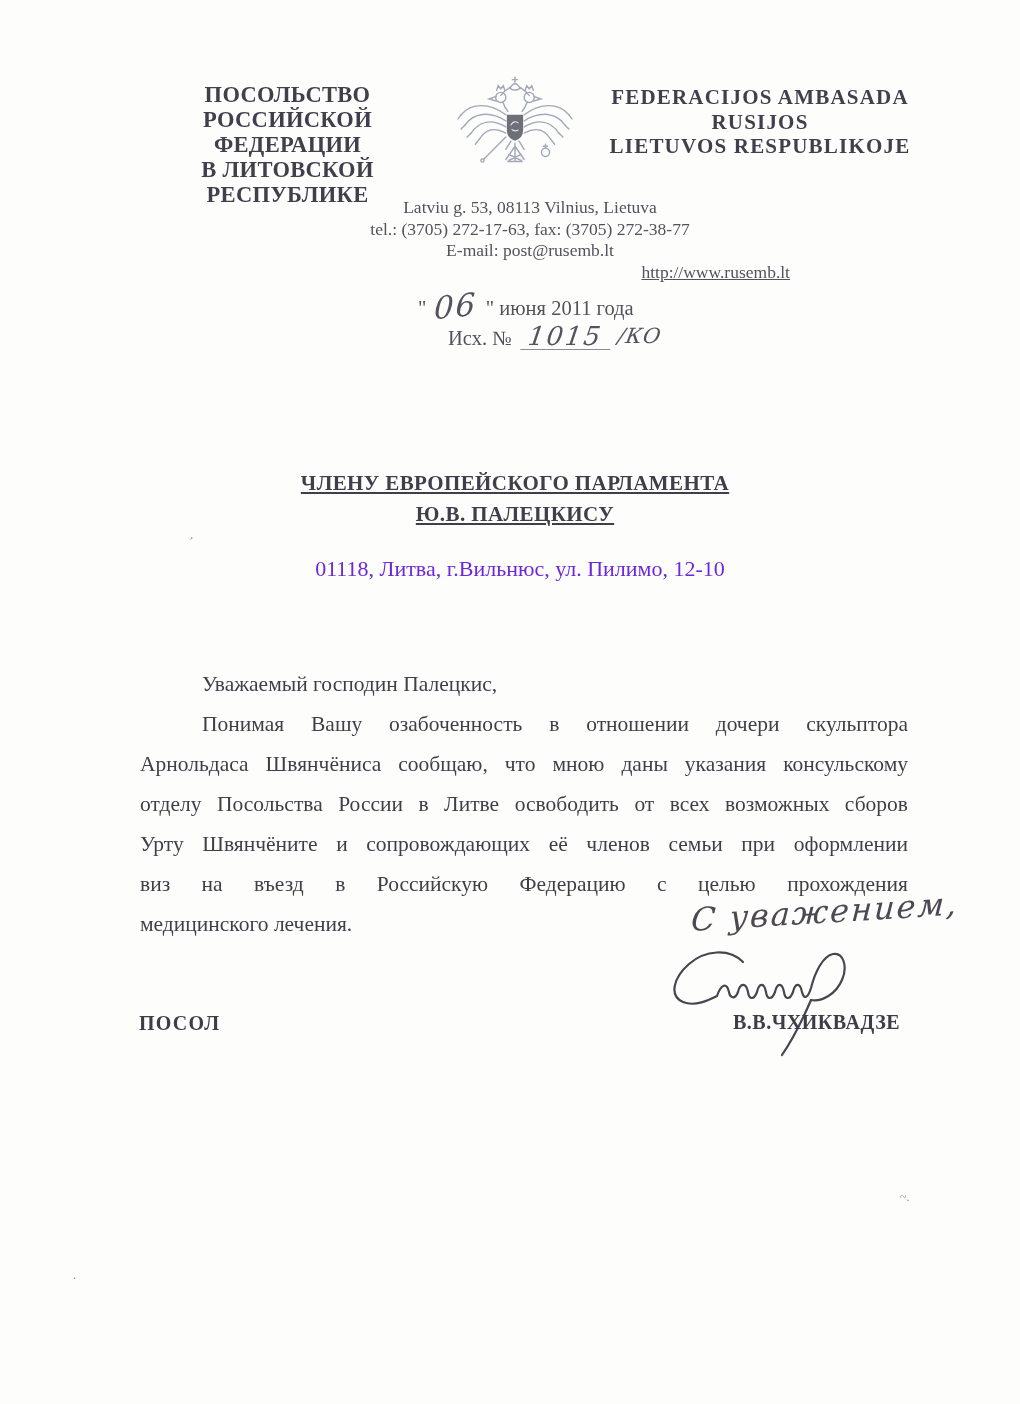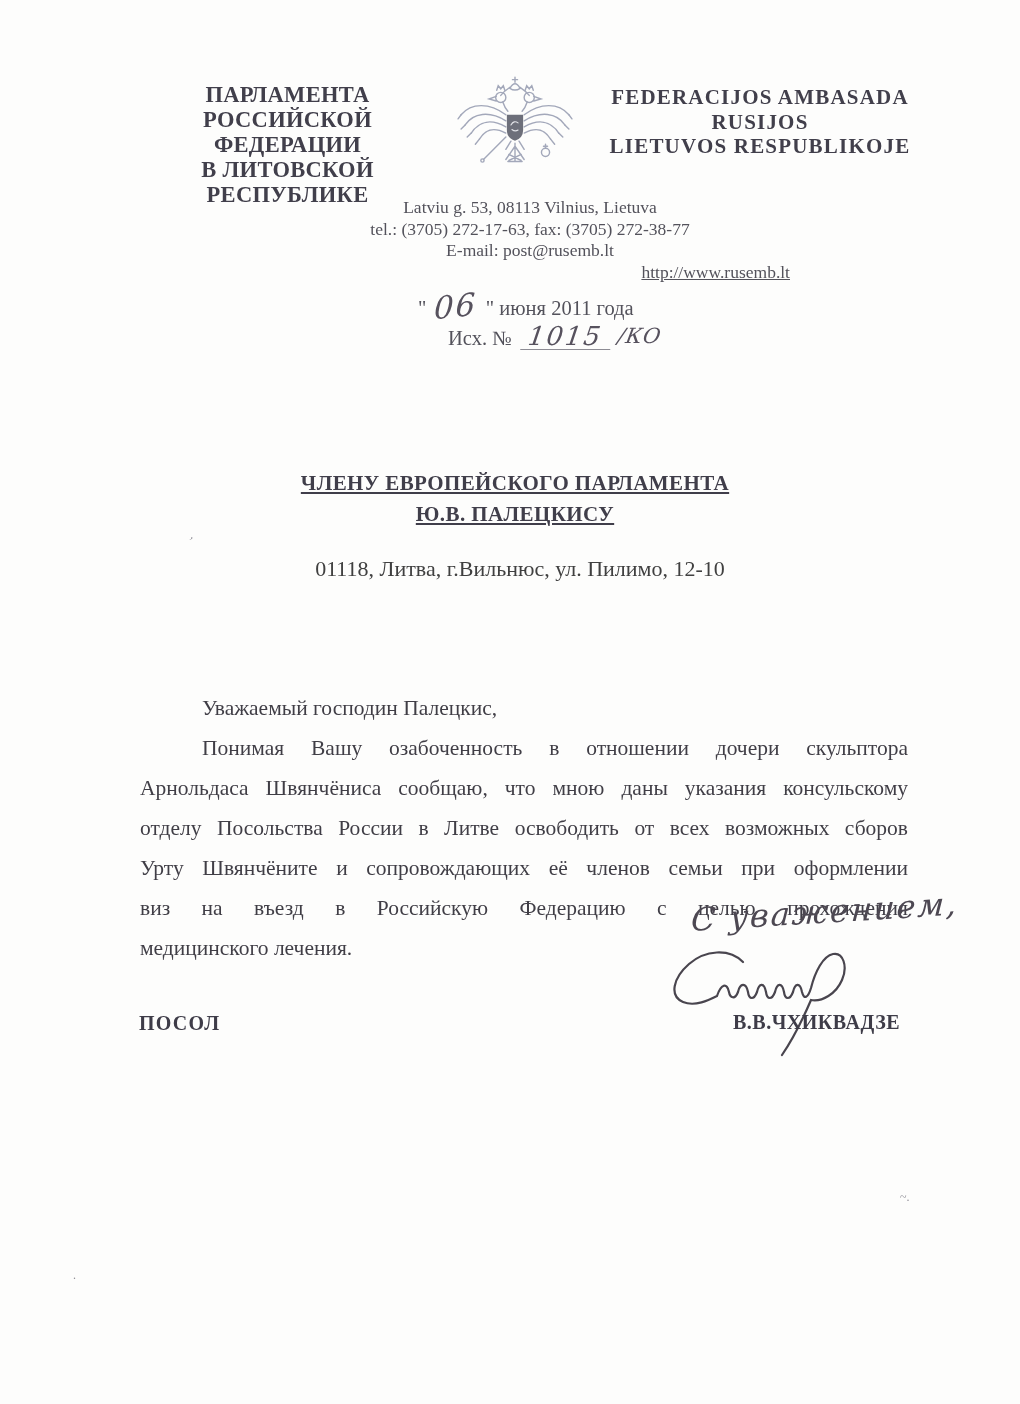--- a/index.html
+++ b/index.html
@@ -26,44 +26,44 @@
   .day{display:inline-block;font-size:31px;transform:rotate(-6deg) skewX(-8deg);
     letter-spacing:2px;vertical-align:-2px;margin:0 8px;}
   .refline{left:448px;top:324px;white-space:nowrap;font-size:20.5px;color:#53525b;}
   .refnum{display:inline-block;border-bottom:1.5px solid #8d8c94;padding:0 10px 1px 6px;
     margin-left:10px;font-size:26px;transform:skewX(-8deg);letter-spacing:2px;line-height:24px;}
   .refko{display:inline-block;font-size:21px;margin-left:6px;transform:skewX(-10deg);
     letter-spacing:1px;vertical-align:2px;}
   
   .addressee{left:245px;top:468px;width:540px;text-align:center;
     font-weight:bold;font-size:21px;line-height:30.5px;color:#403e4a;letter-spacing:.4px;text-decoration:underline;}
-  .addr-line{left:240px;top:556px;width:560px;text-align:center;font-size:22px;color:#404040;}
+  .addr-line{left:240px;top:556px;width:560px;text-align:center;font-size:22px;color:#6d28d9;}
   
-  .body-block{left:140px;top:664px;width:768px;font-size:21.5px;color:#403e46;margin-top:24px;}
+  .body-block{left:140px;top:664px;width:768px;font-size:21.5px;color:#403e46;}
   .bline{height:40px;line-height:40px;white-space:nowrap;}
   .bline.just{white-space:normal;text-align:justify;text-align-last:justify;}
   .bline.indent{padding-left:62px;}
   .bline.just.indent{padding-left:0;text-indent:62px;}
   
   .closing{left:690px;top:901px;font-size:32px;color:#4d4852;
     font-style:italic;font-family:"DejaVu Serif",serif;letter-spacing:2px;
     transform:rotate(-3.5deg) skewX(-7deg);transform-origin:left bottom;white-space:nowrap;}
   .sig-svg{left:665px;top:940px;}
   .sig-name{left:733px;top:1011px;font-weight:bold;font-size:20px;color:#3e3c48;letter-spacing:.5px;}
   .sig-title{left:139px;top:1012px;font-weight:bold;font-size:20px;color:#3e3c48;letter-spacing:1.2px;}
   
   .speck{color:#8f8e96;font-size:12px;}
 </style>
 </head>
 <body>
 
 <div class="page">
 
   <div class="abs lh-left">
-    <div>ПАРЛАМЕНТА</div>
+    <div>ПОСОЛЬСТВО</div>
     <div>РОССИЙСКОЙ ФЕДЕРАЦИИ</div>
     <div>В ЛИТОВСКОЙ РЕСПУБЛИКЕ</div>
   </div>
 
   <div class="abs emblem">
     <svg width="120" height="112" viewBox="0 0 118 110" fill="none" stroke="#a3a8ba" stroke-width="1.4" stroke-linecap="round">
 
       <path d="M59,3 v5 M56.5,5.5 h5"></path>
       <path d="M54,14 q5,-9 10,0 q-5,3.5 -10,0 z"></path>
       <path d="M54,13 q-6,4 -9,8 M64,13 q6,4 9,8"></path>

